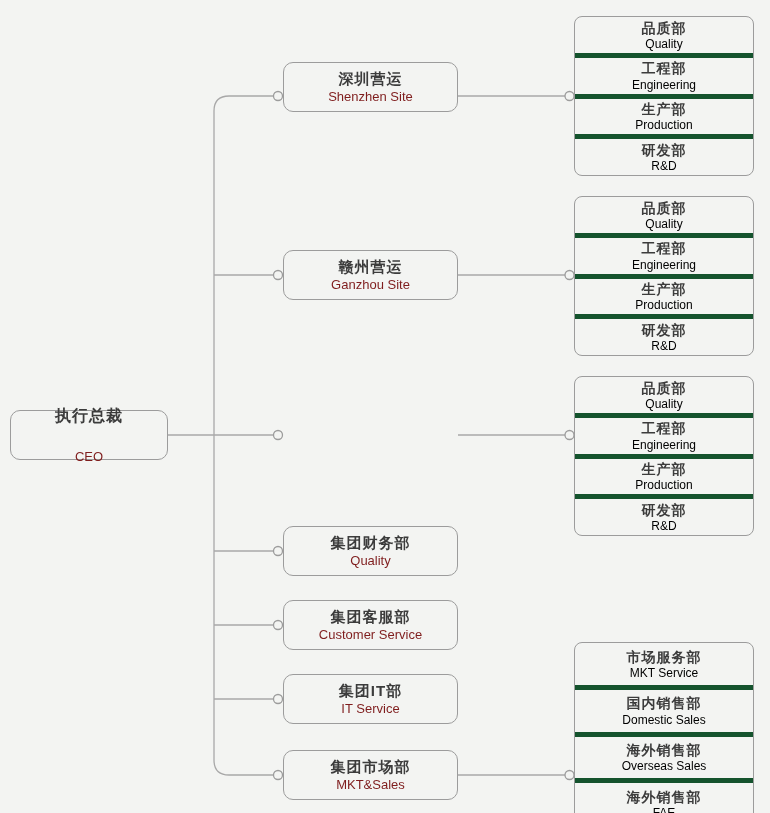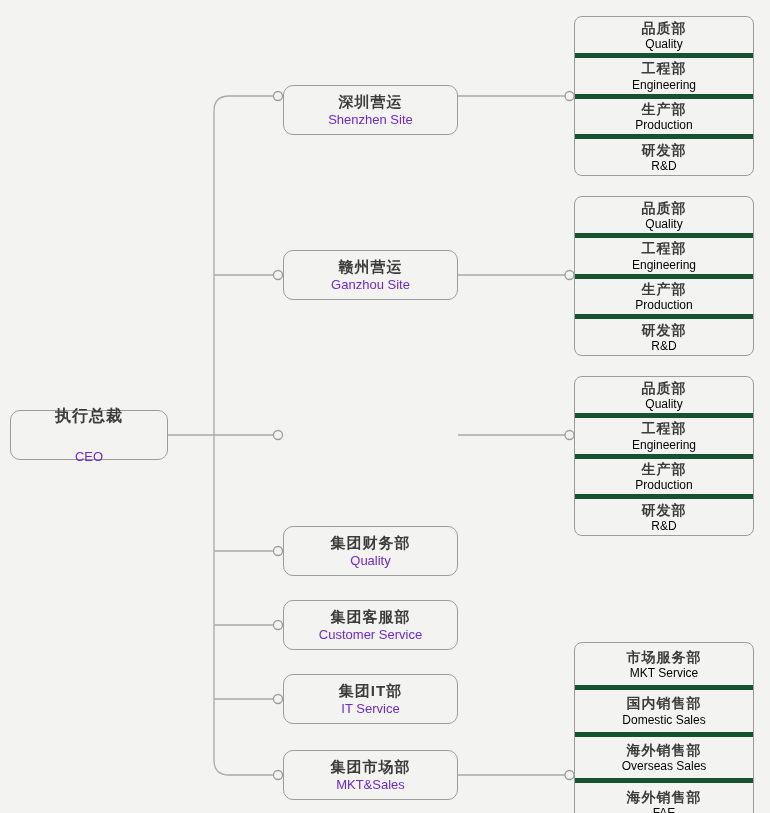--- a/index.html
+++ b/index.html
@@ -27,21 +27,21 @@
   .node .cn {
     font-size: 15px;
     font-weight: 600;
     color: #3c3c3c;
     line-height: 1.35;
     letter-spacing: 1px;
   }
   .node .en {
     font-size: 13px;
     font-weight: 400;
-    color: #6d28d9;
+    color: #7f1d1d;
     line-height: 1.25;
   }
   .node.root { width: 158px; height: 50px; }
   .node.root .cn { font-size: 16px; }
   .node.branch { width: 175px; height: 50px; }
 
   .group {
     position: absolute;
     box-sizing: border-box;
     width: 180px;
@@ -106,21 +106,21 @@
       <circle cx="569.5" cy="435" r="4.5"></circle>
       <circle cx="569.5" cy="775" r="4.5"></circle>
     </g>
   </svg>
 
   <div class="node root" style="left:10px; top:410px;gap:23px;">
     <div class="cn">执行总裁</div>
     <div class="en">CEO</div>
   </div>
 
-  <div class="node branch" style="left:283px; top:85px;">
+  <div class="node branch" style="left:283px; top:62px;">
     <div class="cn">深圳营运</div>
     <div class="en">Shenzhen Site</div>
   </div>
 
   <div class="node branch" style="left:283px; top:250px;">
     <div class="cn">赣州营运</div>
     <div class="en">Ganzhou Site</div>
   </div>
 
 

